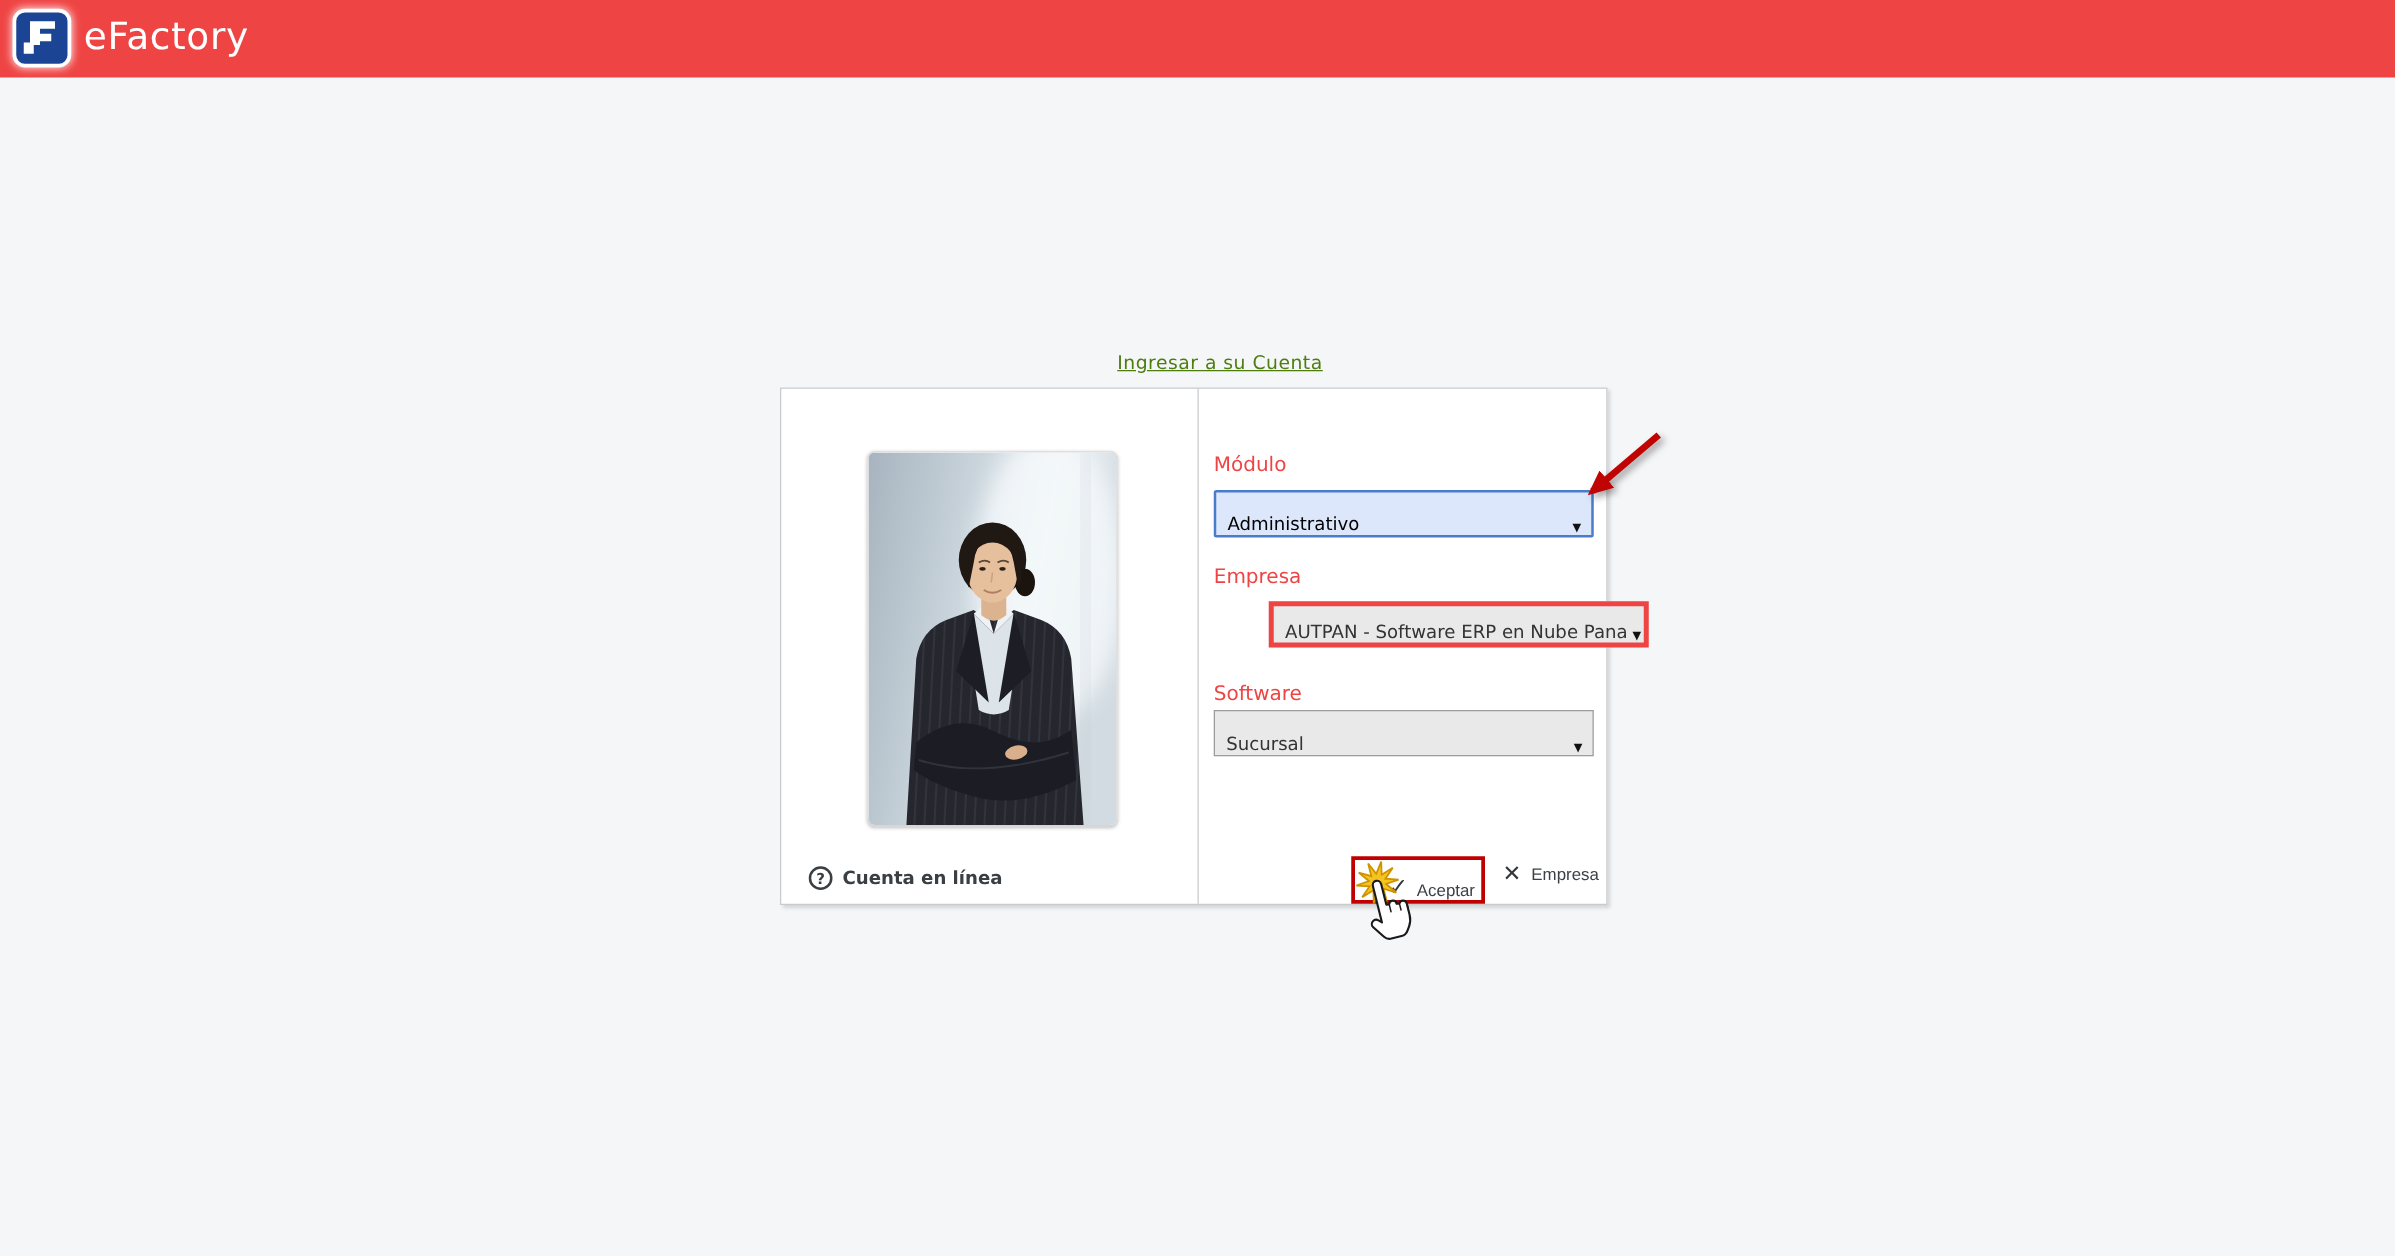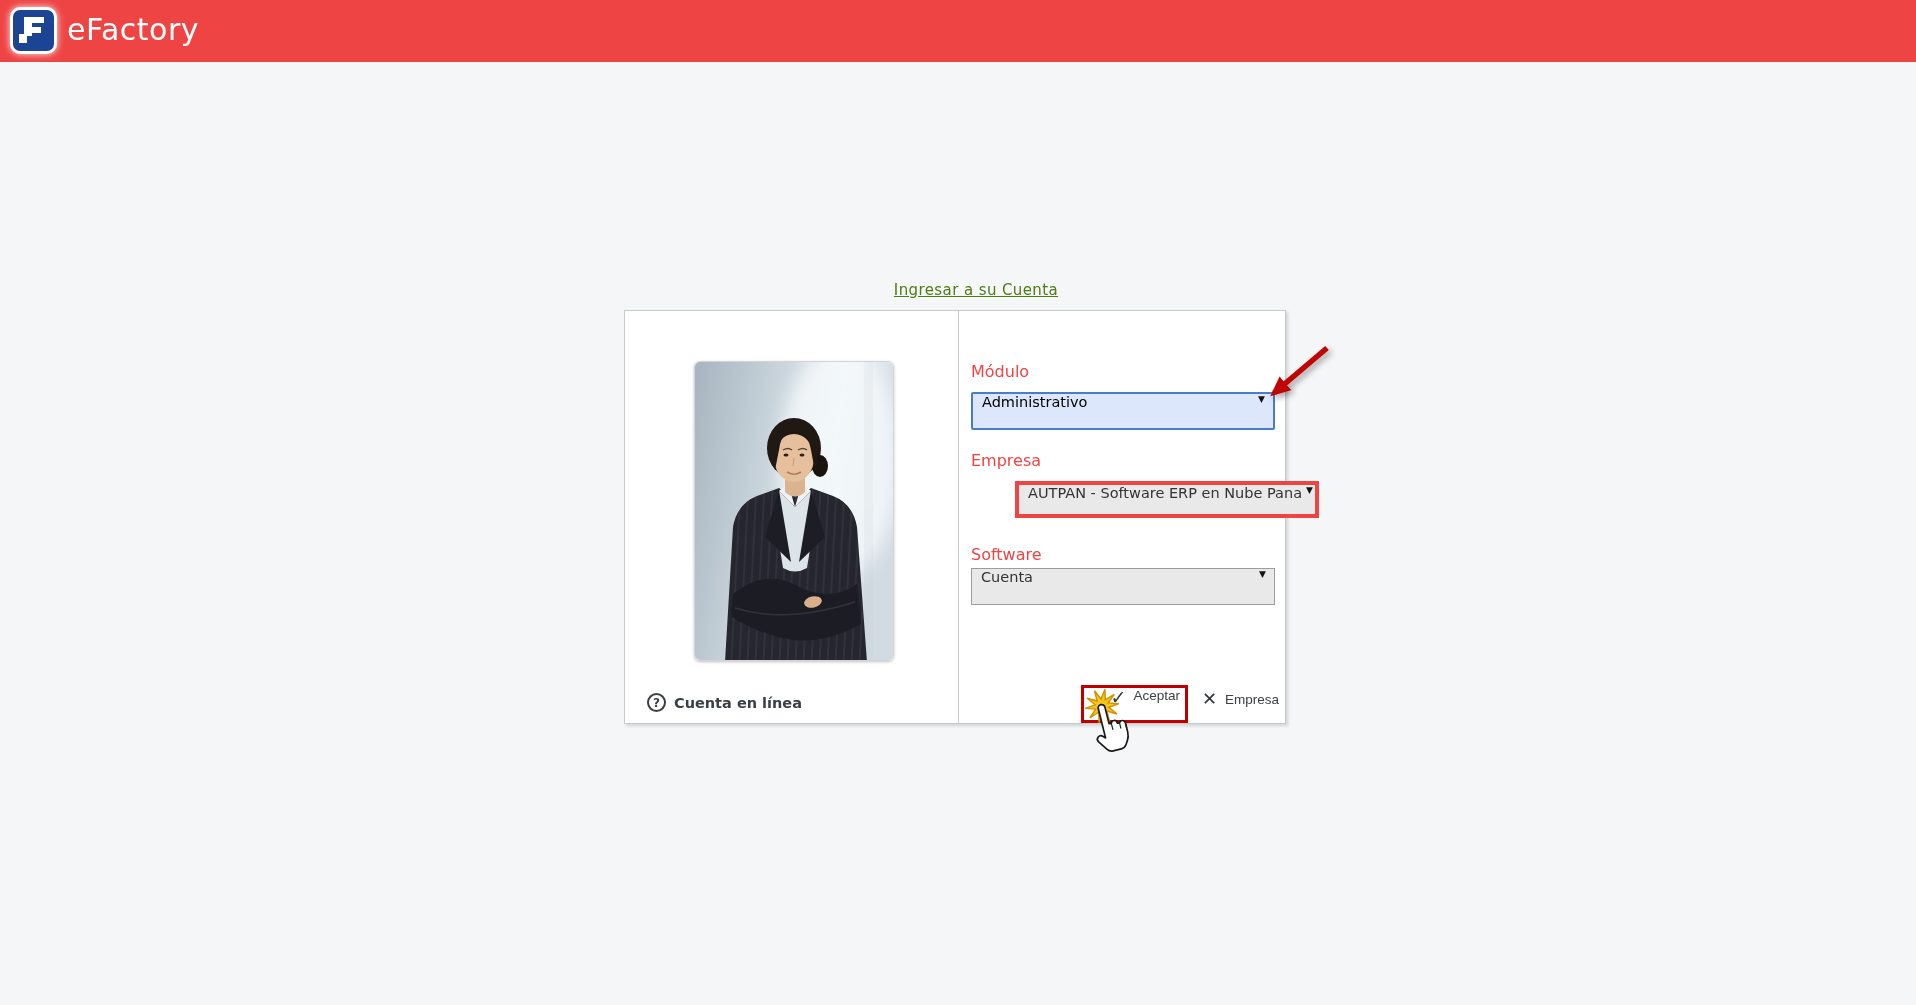--- a/index.html
+++ b/index.html
@@ -51,40 +51,40 @@
   }
   .help-label { font-size:14.5px; font-weight:bold; color:#3a3f44; }
 
   
   .field-label { position:absolute; left:346px; width:304px; font-size:16px; color:#ef4444; }
   .lbl-modulo   { top:51px; }
   .lbl-empresa  { top:140px; }
   .lbl-sucursal { top:234px; }
 
   .select {
-    position:absolute; left:346px; width:304px; display:flex; align-items:flex-start;
+    position:absolute; left:346px; width:304px; display:flex; align-items:flex-end;
     justify-content:space-between; padding:0 8px 0 9px; cursor:pointer;
     font-size:14.5px; white-space:nowrap; overflow:hidden;
   }
   .select .arrow { font-size:9px; color:#111; flex:none; margin-left:4px; }
   .sel-modulo {
     top:81px; height:38px; background:#dde7fb; border:2px solid #4a7dc9;
     border-radius:2px; color:#000;
   }
   .sel-empresa { top:170px; height:37px; background:#e9e9e9; border:4px solid #ef4444; color:#333;margin-left:44px; }
   .sel-sucursal{ top:257px; height:37px; background:#e9e9e9; border:1px solid #9d9d9d; color:#333; }
 
   
   .accept-highlight {
     position:absolute; left:456px; top:374px; width:107px; height:38px;
     border:3px solid #c00000; pointer-events:none;
   }
   .accept-btn {
     position:absolute; left:459px; top:377px; width:101px; height:32px;
-    display:flex; align-items:flex-start; justify-content:flex-end; gap:7px;
+    display:flex; align-items:flex-end; justify-content:flex-end; gap:7px;
     padding-right:5px; cursor:pointer; background:transparent; border:none;
   }
   .check-icon { font-size:19px; color:#33383d; line-height:1; }
   .btn-label  { font-size:13.5px; color:#3c4147; }
   .cancel-btn {
     position:absolute; left:577px; top:379px; display:flex; align-items:center; gap:8px;
     cursor:pointer; background:transparent; border:none;
   }
   .x-icon { font-size:18px; color:#33383d; line-height:1; }
 
@@ -178,21 +178,21 @@
     </div>
 
     <div class="field-label lbl-empresa">Empresa</div>
     <div class="select sel-empresa">
       <span>AUTPAN - Software ERP en Nube Pana</span>
       <span class="arrow">▼</span>
     </div>
 
     <div class="field-label lbl-sucursal">Software</div>
     <div class="select sel-sucursal">
-      <span>Cuenta</span>
+      <span>Sucursal</span>
       <span class="arrow">▼</span>
     </div>
 
     <button class="accept-btn">
       <span class="check-icon">✓</span>
       <span class="btn-label">Aceptar</span>
     </button>
     <div class="accept-highlight"></div>
 
     <button class="cancel-btn">

